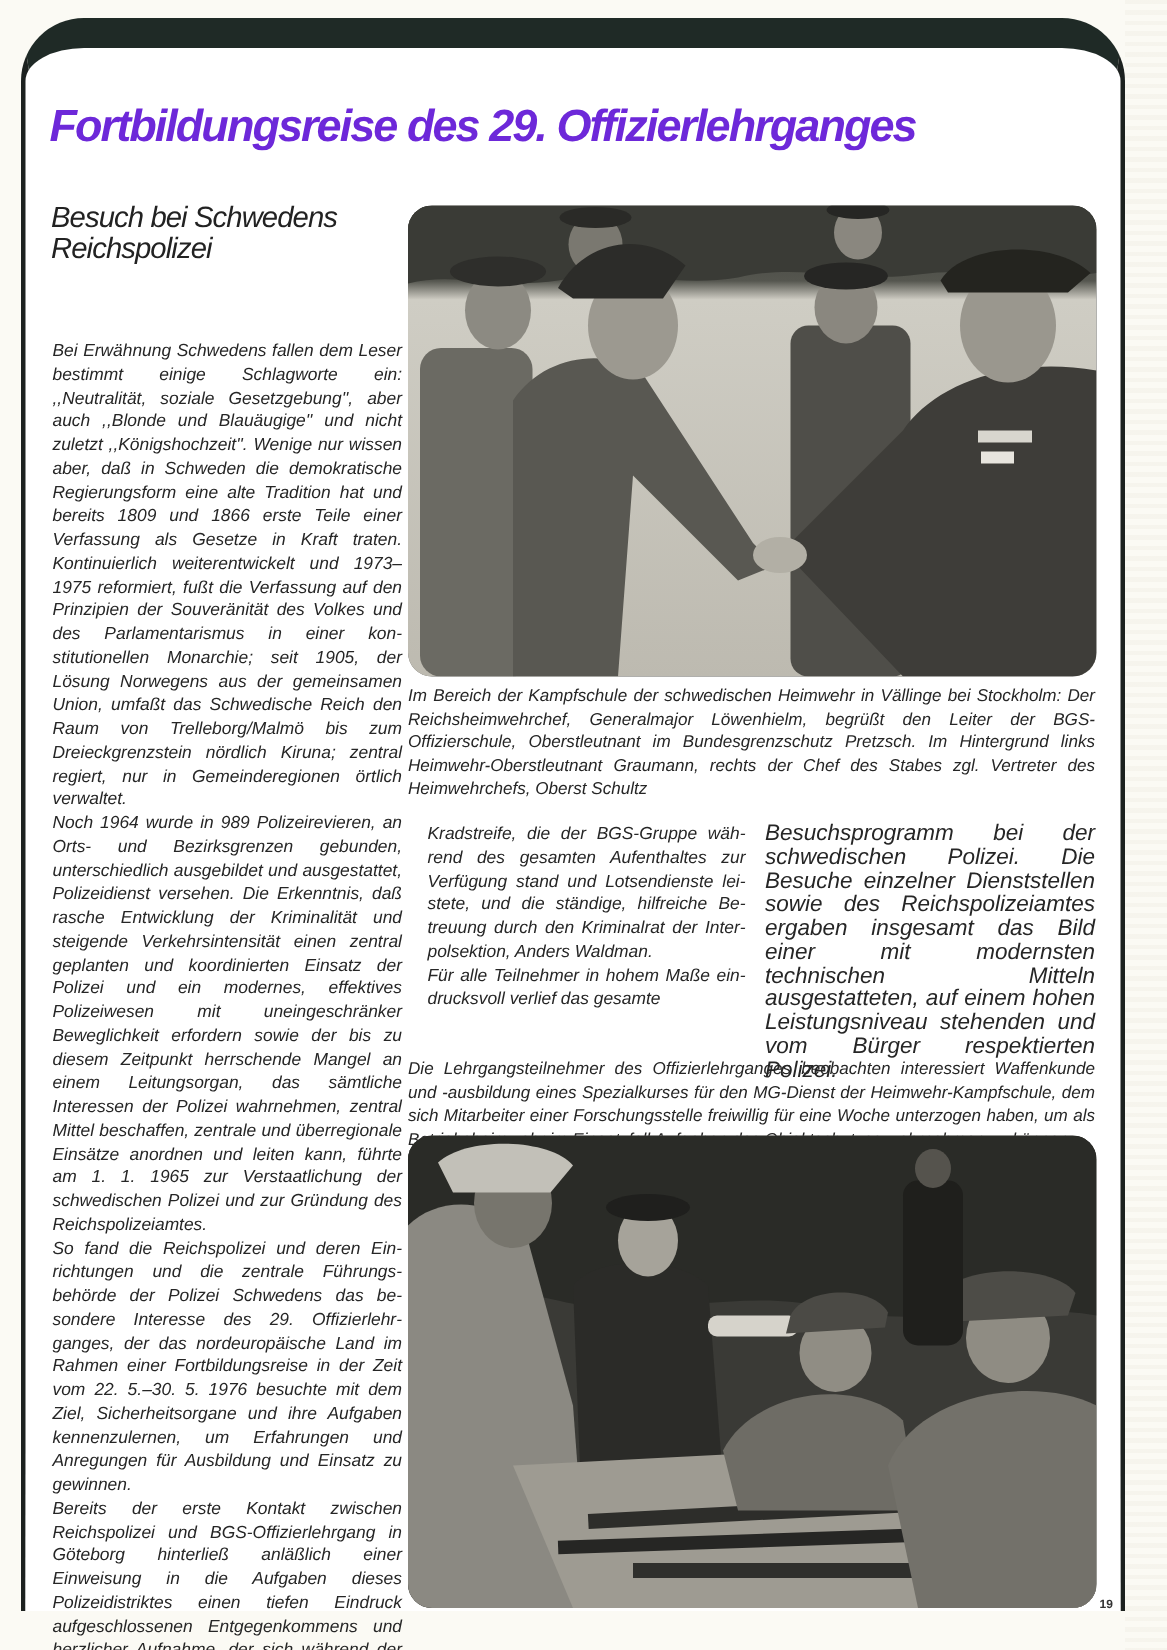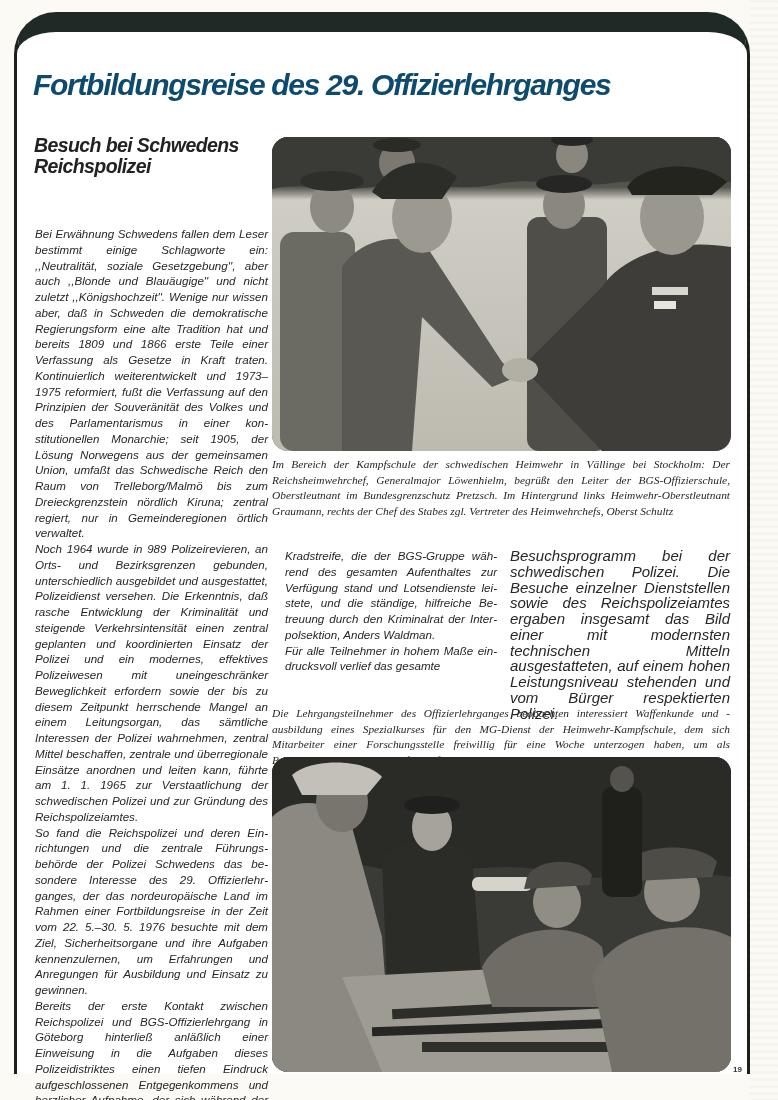--- a/index.html
+++ b/index.html
@@ -19,42 +19,42 @@
       border-left: 3px solid #1c211f; border-right: 3px solid #1c211f;
       border-top: 20px solid #1f2a26;
       border-top-left-radius: 42px; border-top-right-radius: 42px;
       background: #ffffff;
       box-sizing: border-box;
     }
     .title {
       position: absolute; left: 33px; top: 68px; margin: 0;
       font-family: "Liberation Sans", sans-serif;
       font-weight: 900; font-style: italic; font-size: 30px; letter-spacing: -1.3px;
-      color: #0c4a6e; white-space: nowrap;
+      color: #6d28d9; white-space: nowrap;
     }
     .subtitle {
       position: absolute; left: 34px; top: 135px; margin: 0; width: 240px;
-      font-weight: 700; font-style: italic; font-size: 19.5px; line-height: 21px;
+      font-weight: 400; font-style: italic; font-size: 19.5px; line-height: 21px;
       letter-spacing: -0.6px; color: #222;
     }
     .col-left {
       position: absolute; left: 35px; top: 226px; width: 233px;
       font-size: 11.6px; line-height: 15.75px; text-align: justify; hyphens: manual;
       color: #262626;
     }
     .col-left p { margin: 0; font-style: italic; }
     .photo {
       position: absolute; border-radius: 16px; overflow: hidden;
       background: #5f5f5b;
     }
     .photo1 { left: 272px; top: 137px; width: 459px; height: 314px; }
     .photo2 { left: 272px; top: 757px; width: 459px; height: 315px; }
     .caption {
       position: absolute; font-style: italic; font-size: 11.4px; line-height: 15.6px;
-      text-align: justify; color: #262626; font-family: Liberation Serif, serif;
+      text-align: justify; color: #262626;
     }
     .caption1 { left: 272px; top: 457px; width: 458px; }
     .caption2 { left: 272px; top: 706px; width: 458px; }
     .col-mid {
       position: absolute; left: 285px; top: 548px; width: 212px;
       font-size: 11.6px; line-height: 15.75px; text-align: justify; color: #262626;
     }
     .col-right {
       position: absolute; left: 510px; top: 548px; width: 220px;
       font-size: 15px; line-height: 15.75px; text-align: justify; color: #262626;

